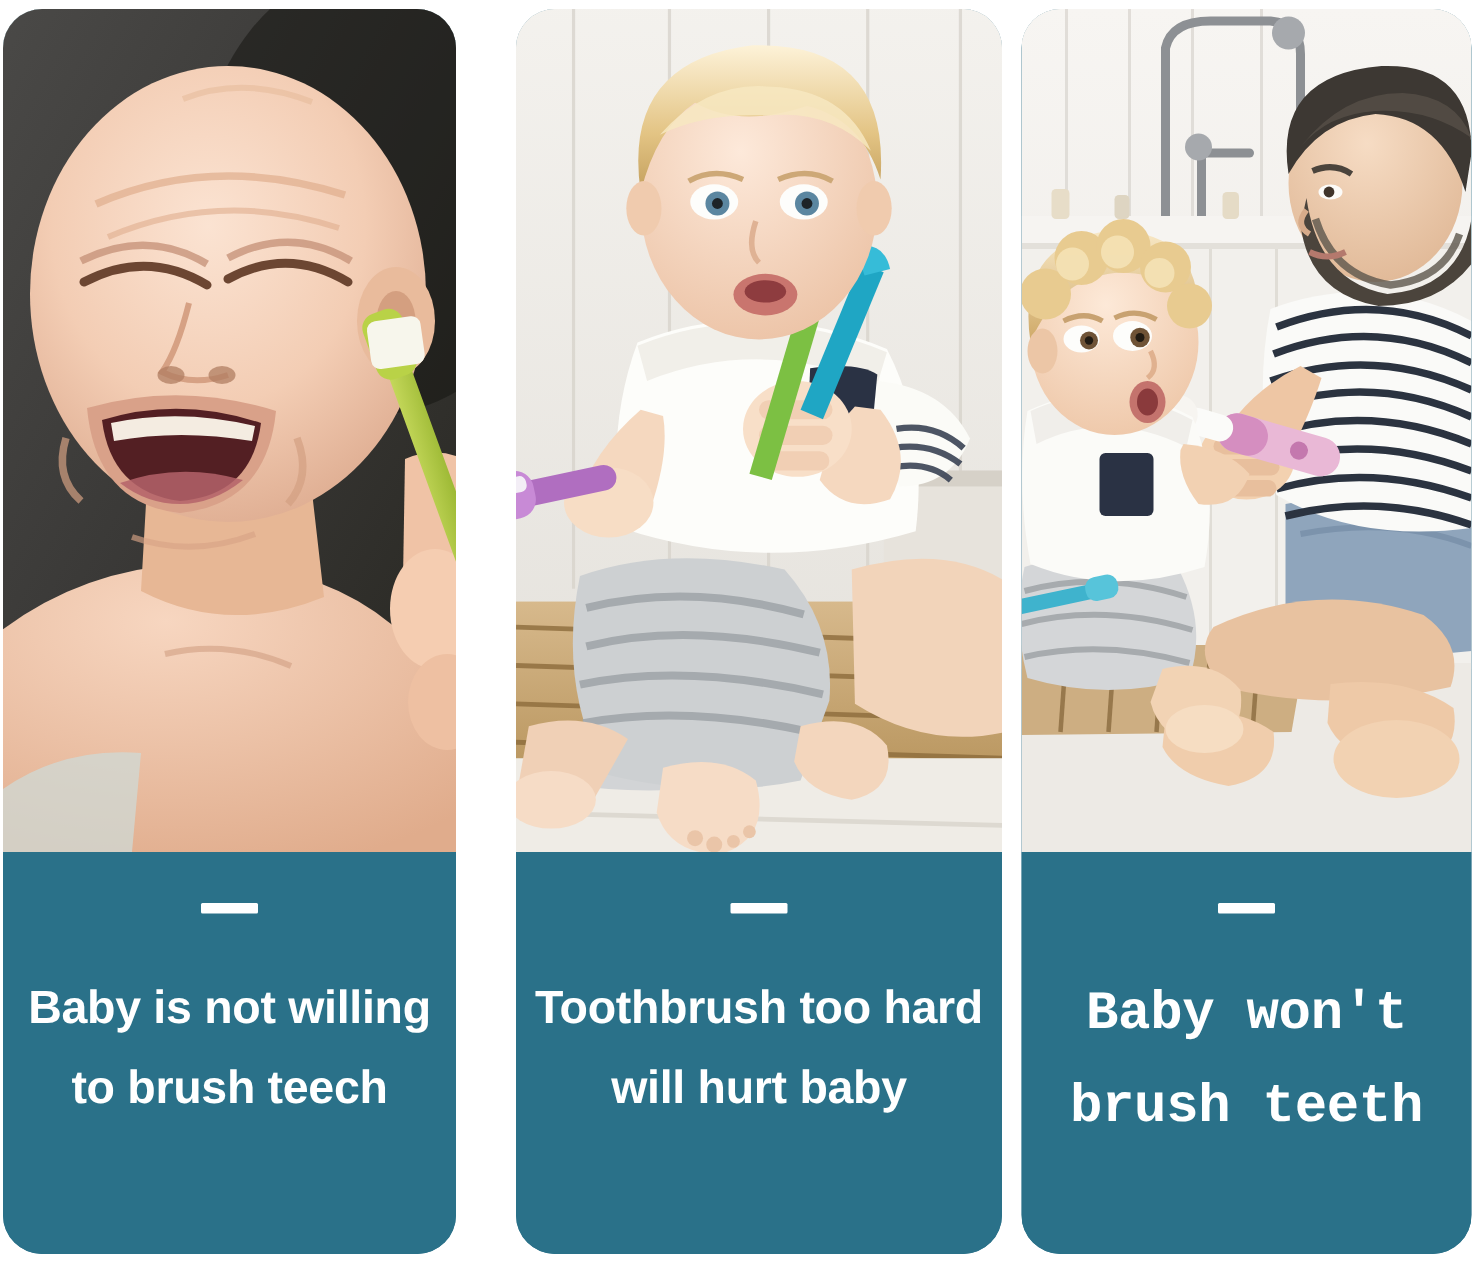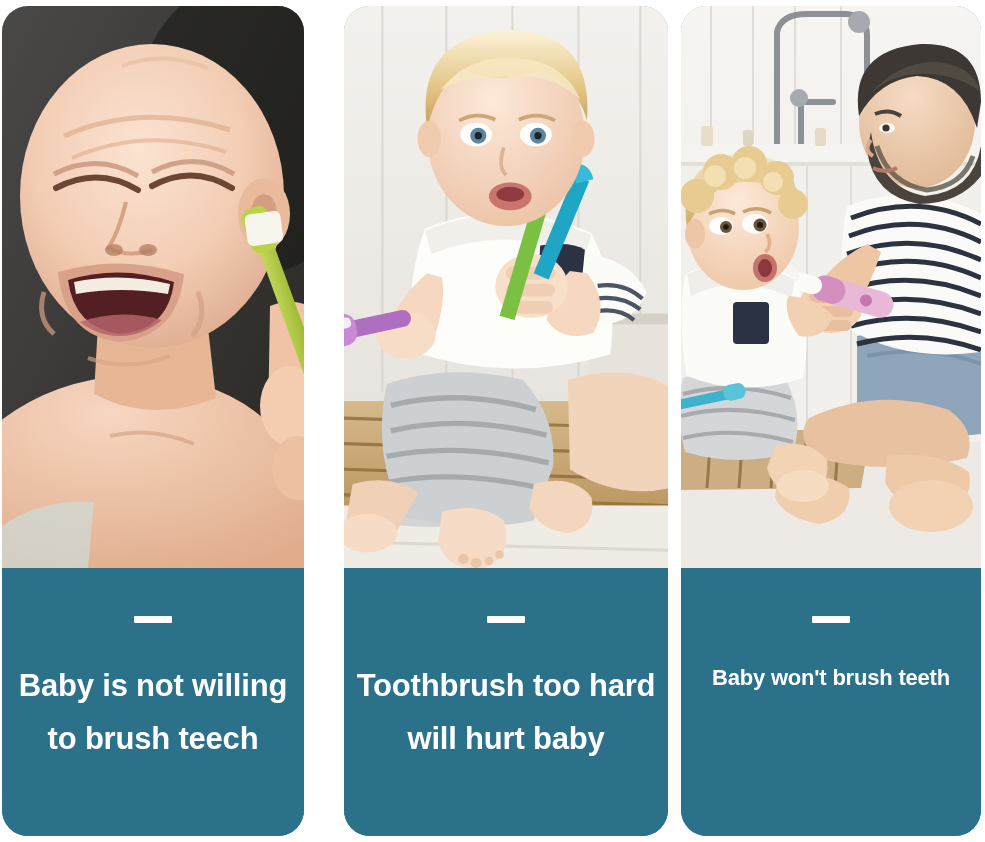--- a/index.html
+++ b/index.html
@@ -21,21 +21,20 @@
   }
   .panel {
     position: absolute;
     top: 6px;
     height: 830px;
     border-radius: 26px;
     overflow: hidden;
     display: flex;
     flex-direction: column;
     background: #2a7189;
-    gap: 14px;
   }
   #panel-1 { left: 2px;   width: 302px; }
   #panel-2 { left: 344px; width: 324px; }
   #panel-3 { left: 681px; width: 300px; }
 
   .photo {
     position: relative;
     width: 100%;
     height: 562px;
     flex: 0 0 562px;
@@ -64,21 +63,21 @@
     margin-top: 36px;
     width: 94%;
     text-align: center;
     color: #ffffff;
     font-family: "Liberation Sans", sans-serif;
     font-weight: bold;
     font-size: 31px;
     line-height: 1.72;
     letter-spacing: -0.2px;
   }
-  #panel-3 .caption-text { font-size: 22px; }
+  #panel-3 .caption-text { font-size: 36px; font-family: Liberation Mono, monospace; }
 </style>
 </head>
 <body>
 
 <div class="board">
 
   <div class="panel" id="panel-1">
     <div class="photo">
       <svg viewBox="0 0 302 562" preserveAspectRatio="xMidYMid slice">
         <defs>

